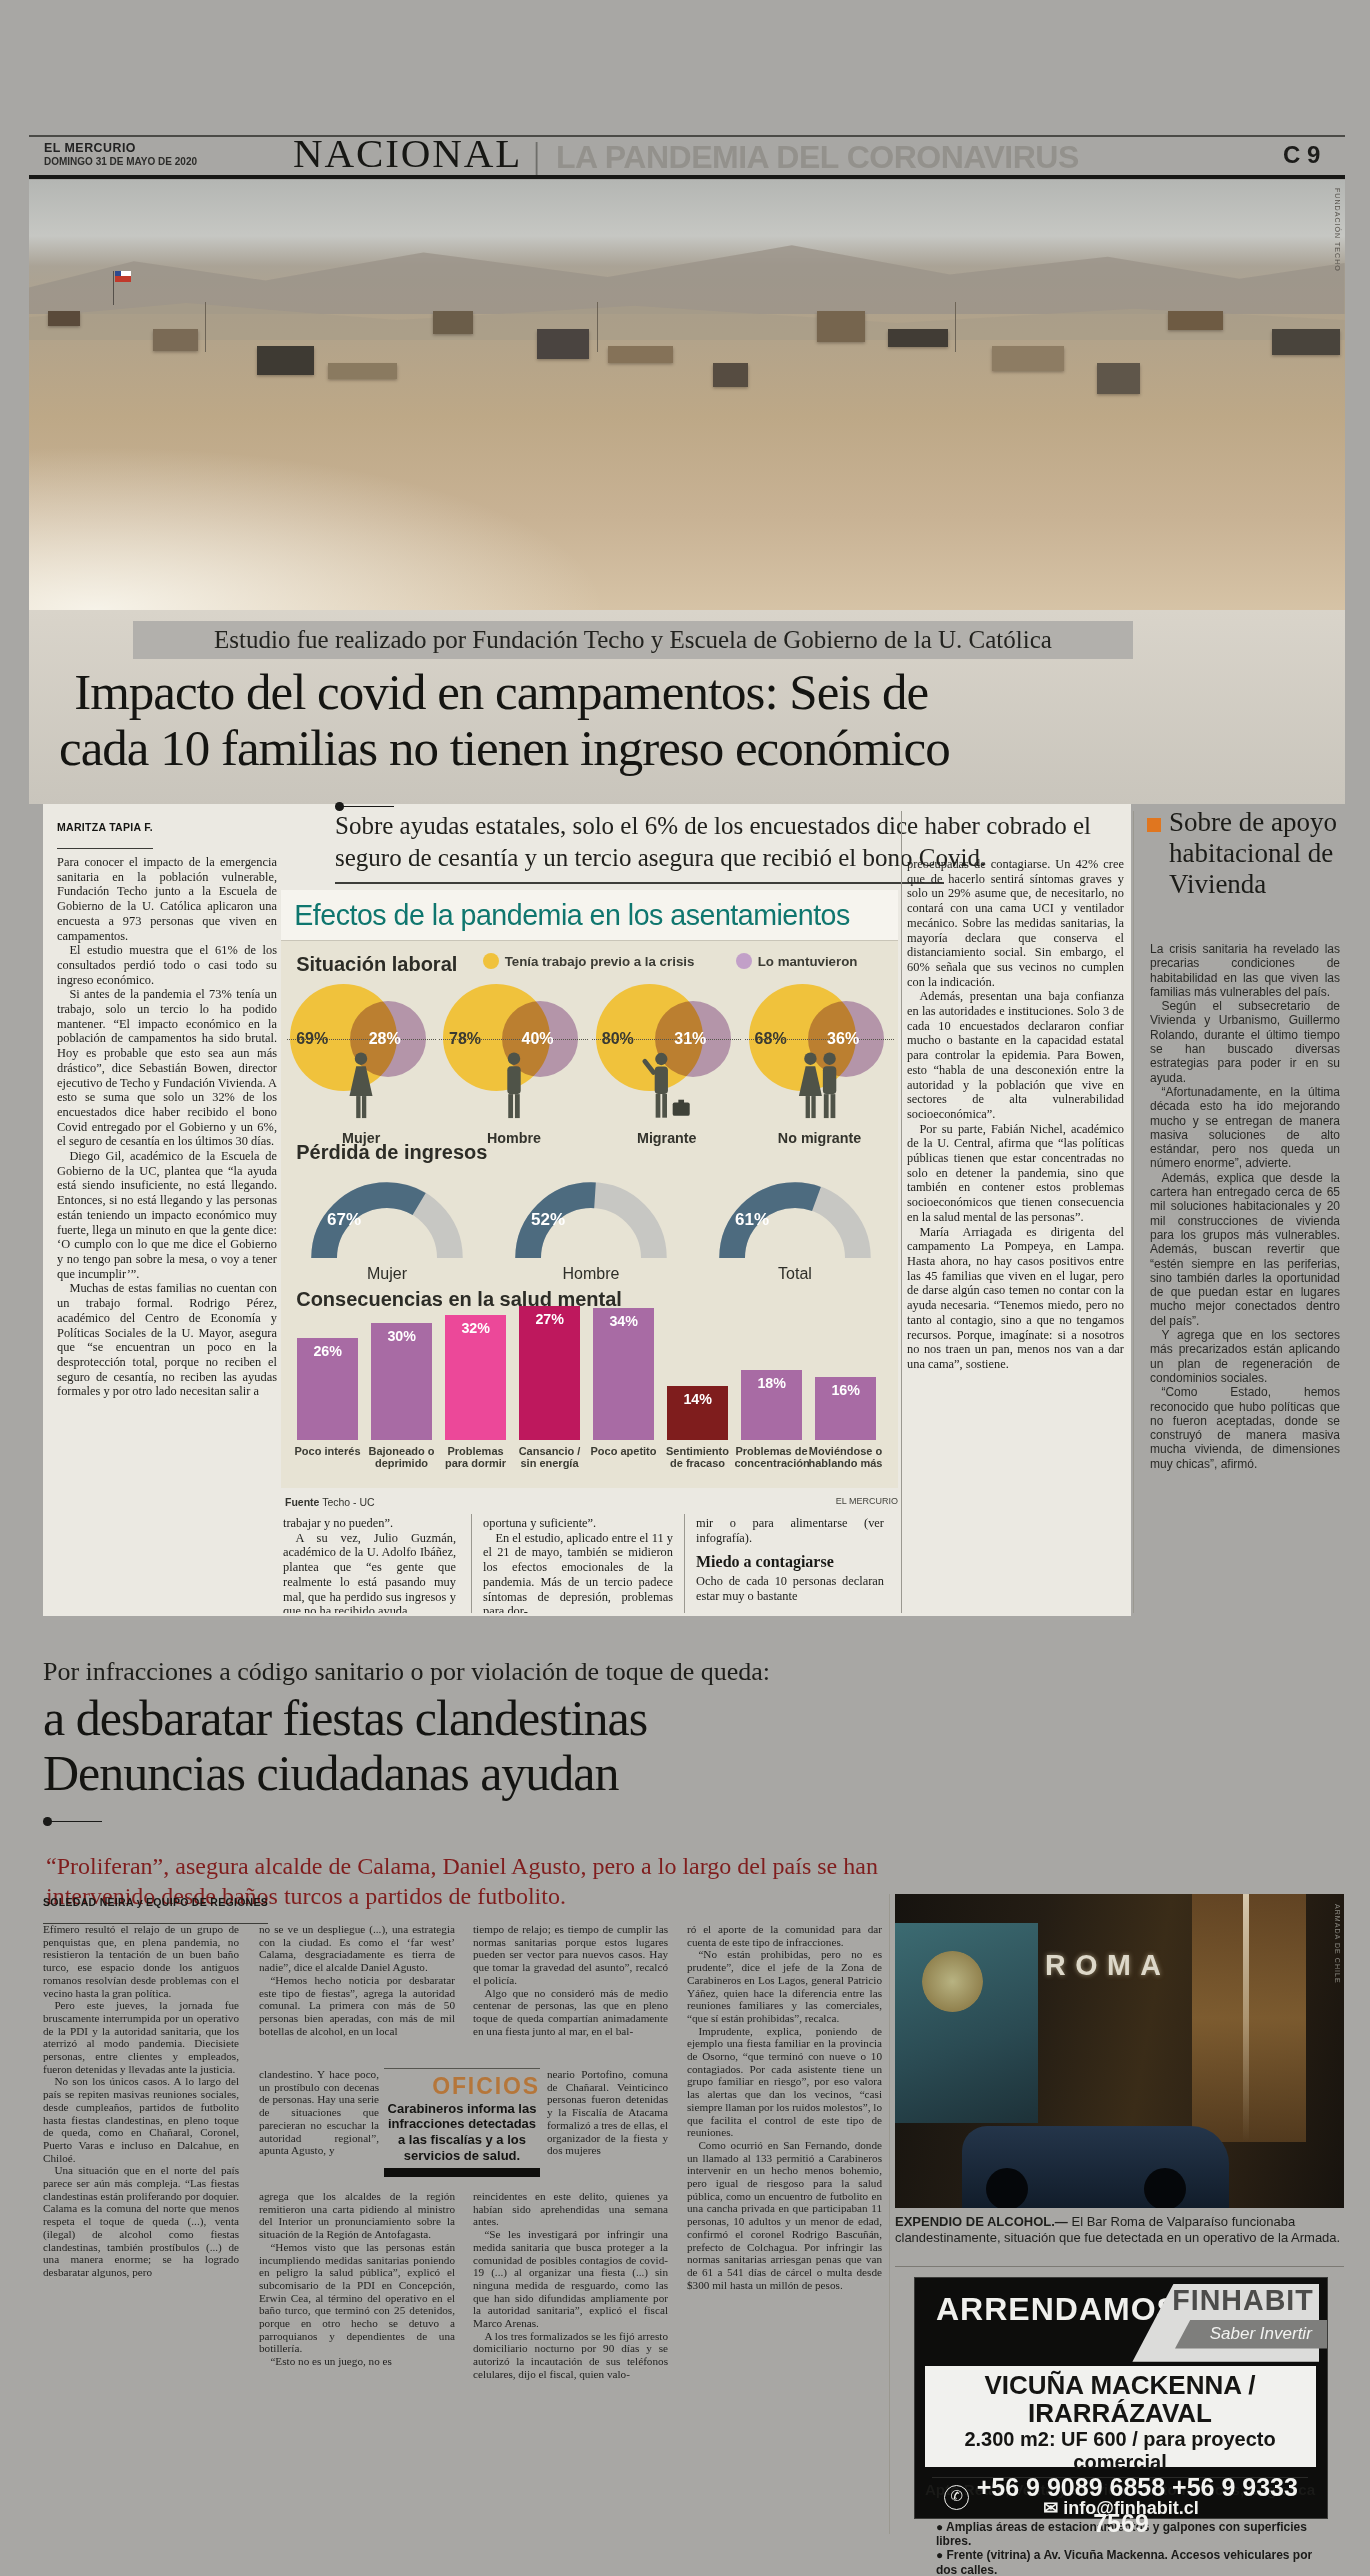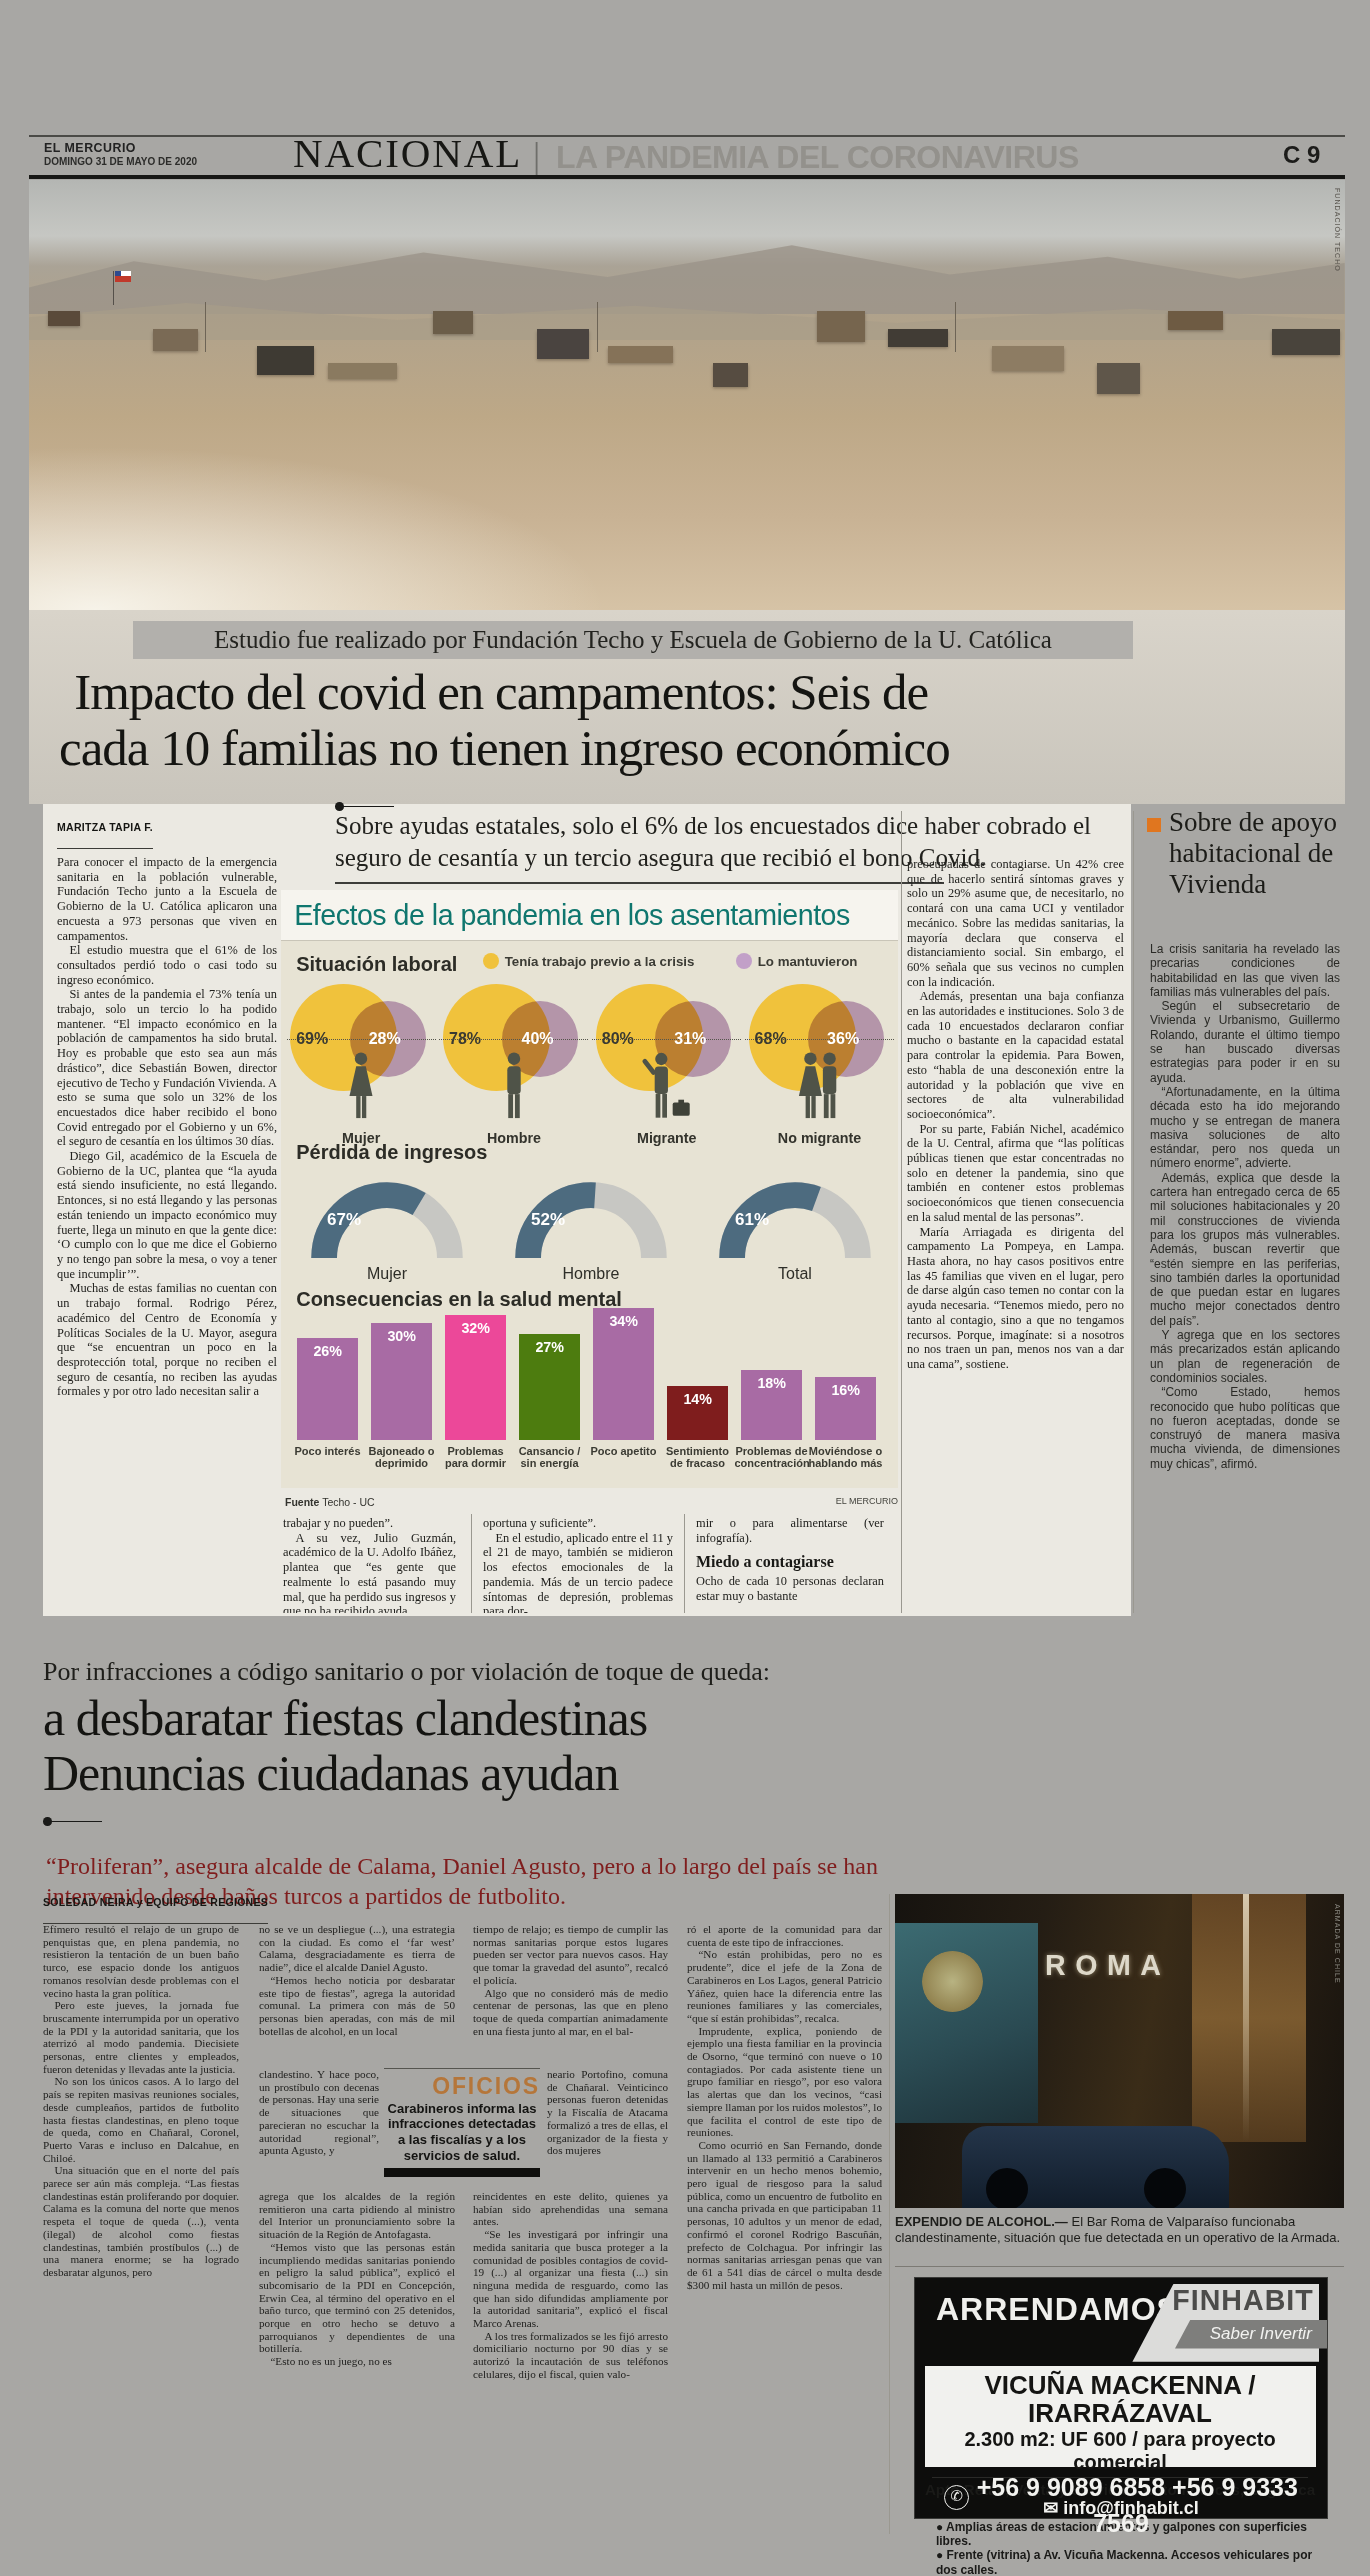--- a/index.html
+++ b/index.html
@@ -297,21 +297,21 @@
         <div class="slot">
           <div class="barwrap">
             <div class="bar" style="height:125px;background:#ec4899;">
       <div class="barpct">32%</div>
             </div>
           </div>
     <div class="barcap">Problemas para dormir</div>
         </div>
         <div class="slot">
           <div class="barwrap">
-            <div class="bar" style="height:106px;background:#4d7c0f;">
+            <div class="bar" style="height:134px;background:#be185d;">
       <div class="barpct">27%</div>
             </div>
           </div>
     <div class="barcap">Cansancio / sin energía</div>
         </div>
         <div class="slot">
           <div class="barwrap">
             <div class="bar" style="height:132px;background:#a86ba4;">
       <div class="barpct">34%</div>
             </div>

